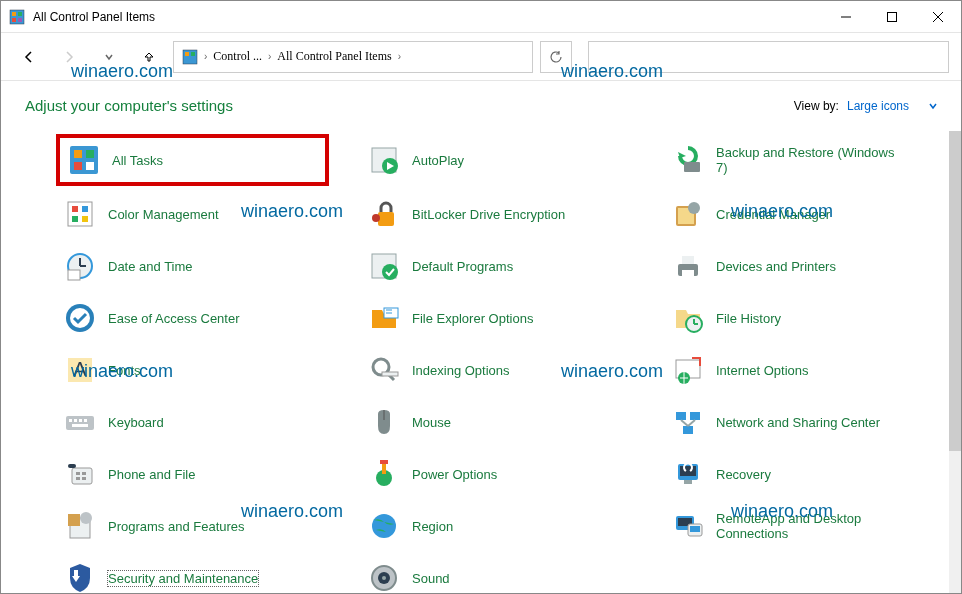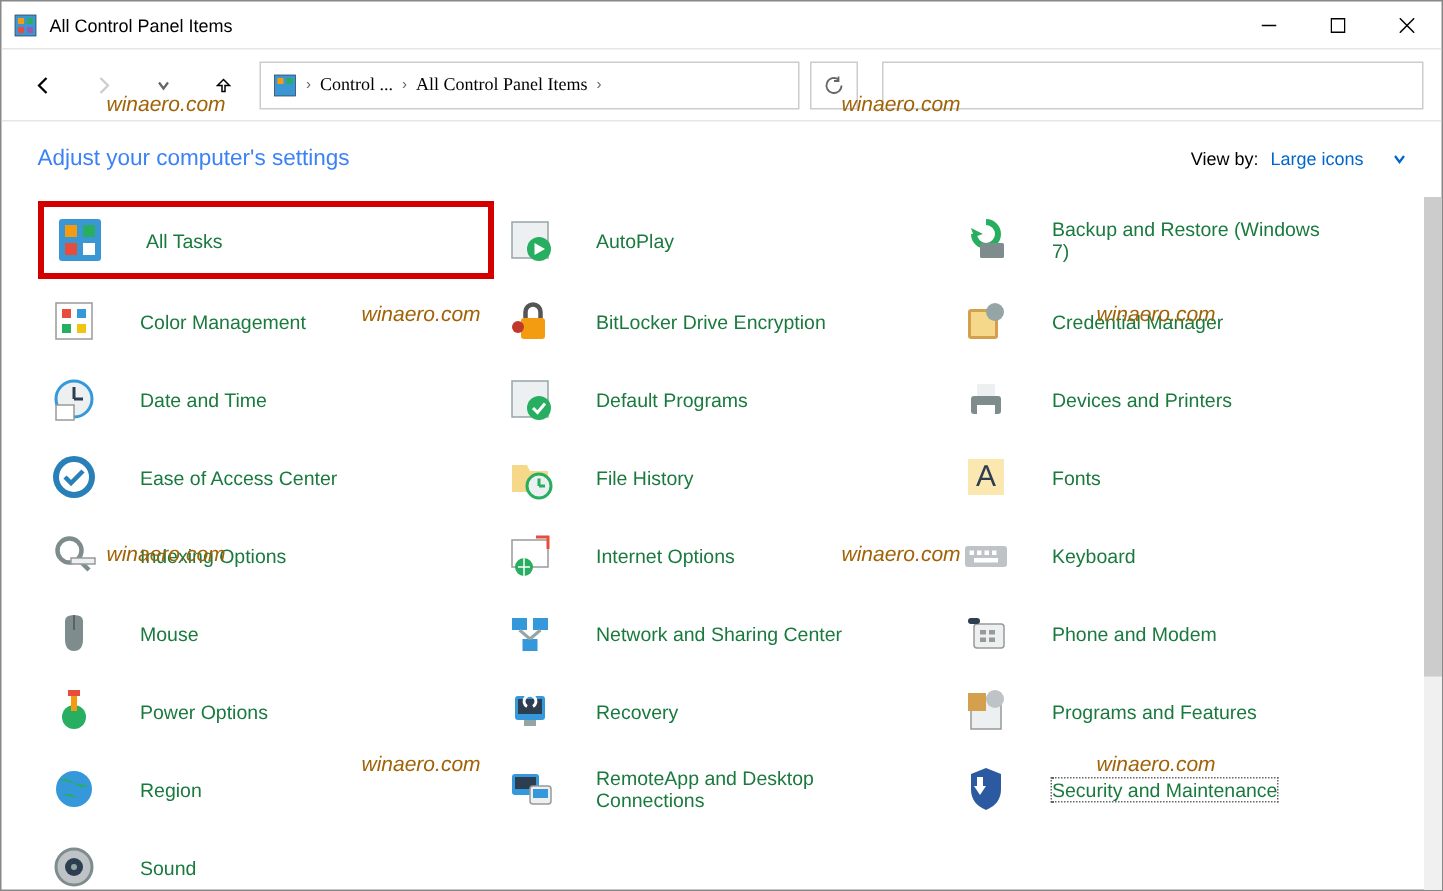--- a/index.html
+++ b/index.html
@@ -13,33 +13,33 @@
     .toolbar { height: 48px; display: flex; align-items: center; padding: 0 12px; gap: 8px; border-bottom: 1px solid #e5e5e5; }
     .nav-btn { width: 32px; height: 32px; display: flex; align-items: center; justify-content: center; cursor: pointer; color: #666; border-radius: 4px; }
     .nav-btn.disabled { color: #ccc; cursor: default; }
     .addressbar { flex: 0 0 360px; height: 32px; border: 1px solid #ccc; display: flex; align-items: center; padding: 0 8px; gap: 6px; font-size: 12px; }
     .addressbar .crumb { cursor: pointer; color: #000000; font-family: Liberation Serif, serif; }
     .addressbar .chev { color: #666; font-size: 10px; }
     .refresh-area { width: 32px; height: 32px; border-left: 1px solid #ccc; display: flex; align-items: center; justify-content: center; margin-left: -1px; border-top: 1px solid #ccc; border-bottom: 1px solid #ccc; border-right: 1px solid #ccc; }
     .searchbox { flex: 1; height: 32px; border: 1px solid #ccc; margin-left: 8px; padding: 0 8px; font-size: 12px; }
     
     .header-row { display: flex; justify-content: space-between; align-items: center; padding: 16px 24px 8px 24px; }
-    .header-title { color: #3b82f6; font-size: 15px; }
+    .header-title { color: #15803d; font-size: 15px; }
     .viewby { font-size: 12px; display: flex; align-items: center; gap: 8px; justify-content: space-between; }
     .viewby-select { color: #0066cc; cursor: pointer; display: flex; align-items: center; gap: 20px; }
     
     .content { padding: 12px 24px; height: 470px; overflow-y: auto; position: relative; }
     .items-grid { display: grid; grid-template-columns: repeat(3, 1fr); gap: 4px 0; }
-    .cp-item { display: flex; align-items: center; gap: 28px; padding: 6px 8px; cursor: pointer; min-height: 48px; }
+    .cp-item { display: flex; align-items: center; gap: 12px; padding: 6px 8px; cursor: pointer; min-height: 48px; margin-left: 31px; }
     .cp-item.highlighted { border: 4px solid #d40000; }
     .cp-icon { width: 32px; height: 32px; flex-shrink: 0; }
     .cp-label { color: #1a7a3e; font-size: 13px; max-width: 180px; }
     .cp-label.dotted { outline: 1px dotted #666; }
     
-    .watermark { position: absolute; color: #a16207; font-size: 14px; font-style: italic; pointer-events: none; z-index: 0; }
+    .watermark { position: absolute; color: #0369a1; font-size: 18px; pointer-events: none; z-index: 0; }
     
     .scrollbar-track { position: absolute; right: 0; top: 130px; bottom: 0; width: 12px; background: #f0f0f0; }
     .scrollbar-thumb { width: 12px; height: 320px; background: #ccc; }
     
     svg { display: block; }
   </style>
 </head>
 <body>
 
 <div class="titlebar">
@@ -207,20 +207,28 @@
       <div class="cp-item">
         <svg class="cp-icon" viewBox="0 0 32 32">
           <circle cx="16" cy="16" r="14" fill="#2980b9"></circle>
           <circle cx="16" cy="16" r="10" fill="#fff"></circle>
           <path d="M10 16 L14 20 L22 12" fill="none" stroke="#2980b9" stroke-width="3"></path>
         </svg>
         <span class="cp-label">Ease of Access Center</span>
       </div>
       <div class="cp-item">
         <svg class="cp-icon" viewBox="0 0 32 32">
+          <path d="M4 10 L4 26 L28 26 L28 12 L16 12 L14 8 L4 8 Z" fill="#f39c12"></path>
+          <rect x="16" y="6" width="14" height="10" fill="#fff" stroke="#3498db"></rect>
+          <path d="M18 8 L24 8 M18 11 L24 11" stroke="#3498db" stroke-width="1"></path>
+        </svg>
+        <span class="cp-label">File Explorer Options</span>
+      </div>
+      <div class="cp-item">
+        <svg class="cp-icon" viewBox="0 0 32 32">
           <path d="M4 10 L4 26 L28 26 L28 12 L16 12 L14 8 L4 8 Z" fill="#f5d88a"></path>
           <circle cx="22" cy="22" r="8" fill="#ecf0f1" stroke="#27ae60" stroke-width="2"></circle>
           <line x1="22" y1="22" x2="22" y2="17" stroke="#27ae60" stroke-width="2"></line>
           <line x1="22" y1="22" x2="26" y2="22" stroke="#27ae60" stroke-width="2"></line>
         </svg>
         <span class="cp-label">File History</span>
       </div>
       <div class="cp-item">
         <svg class="cp-icon" viewBox="0 0 32 32">
           <rect x="4" y="4" width="24" height="24" fill="#fbe8b0"></rect>
@@ -275,21 +283,21 @@
       </div>
       <div class="cp-item">
         <svg class="cp-icon" viewBox="0 0 32 32">
           <rect x="8" y="10" width="20" height="16" fill="#ecf0f1" stroke="#999" rx="2"></rect>
           <rect x="4" y="6" width="8" height="4" fill="#2c3e50" rx="2"></rect>
           <rect x="12" y="14" width="4" height="3" fill="#999"></rect>
           <rect x="18" y="14" width="4" height="3" fill="#999"></rect>
           <rect x="12" y="19" width="4" height="3" fill="#999"></rect>
           <rect x="18" y="19" width="4" height="3" fill="#999"></rect>
         </svg>
-        <span class="cp-label">Phone and Modem</span>
+        <span class="cp-label">Phone and File</span>
       </div>
       <div class="cp-item">
         <svg class="cp-icon" viewBox="0 0 32 32">
           <circle cx="16" cy="20" r="8" fill="#27ae60"></circle>
           <rect x="14" y="4" width="4" height="12" fill="#f39c12"></rect>
           <rect x="12" y="2" width="8" height="4" fill="#e74c3c"></rect>
         </svg>
         <span class="cp-label">Power Options</span>
       </div>
       <div class="cp-item">

